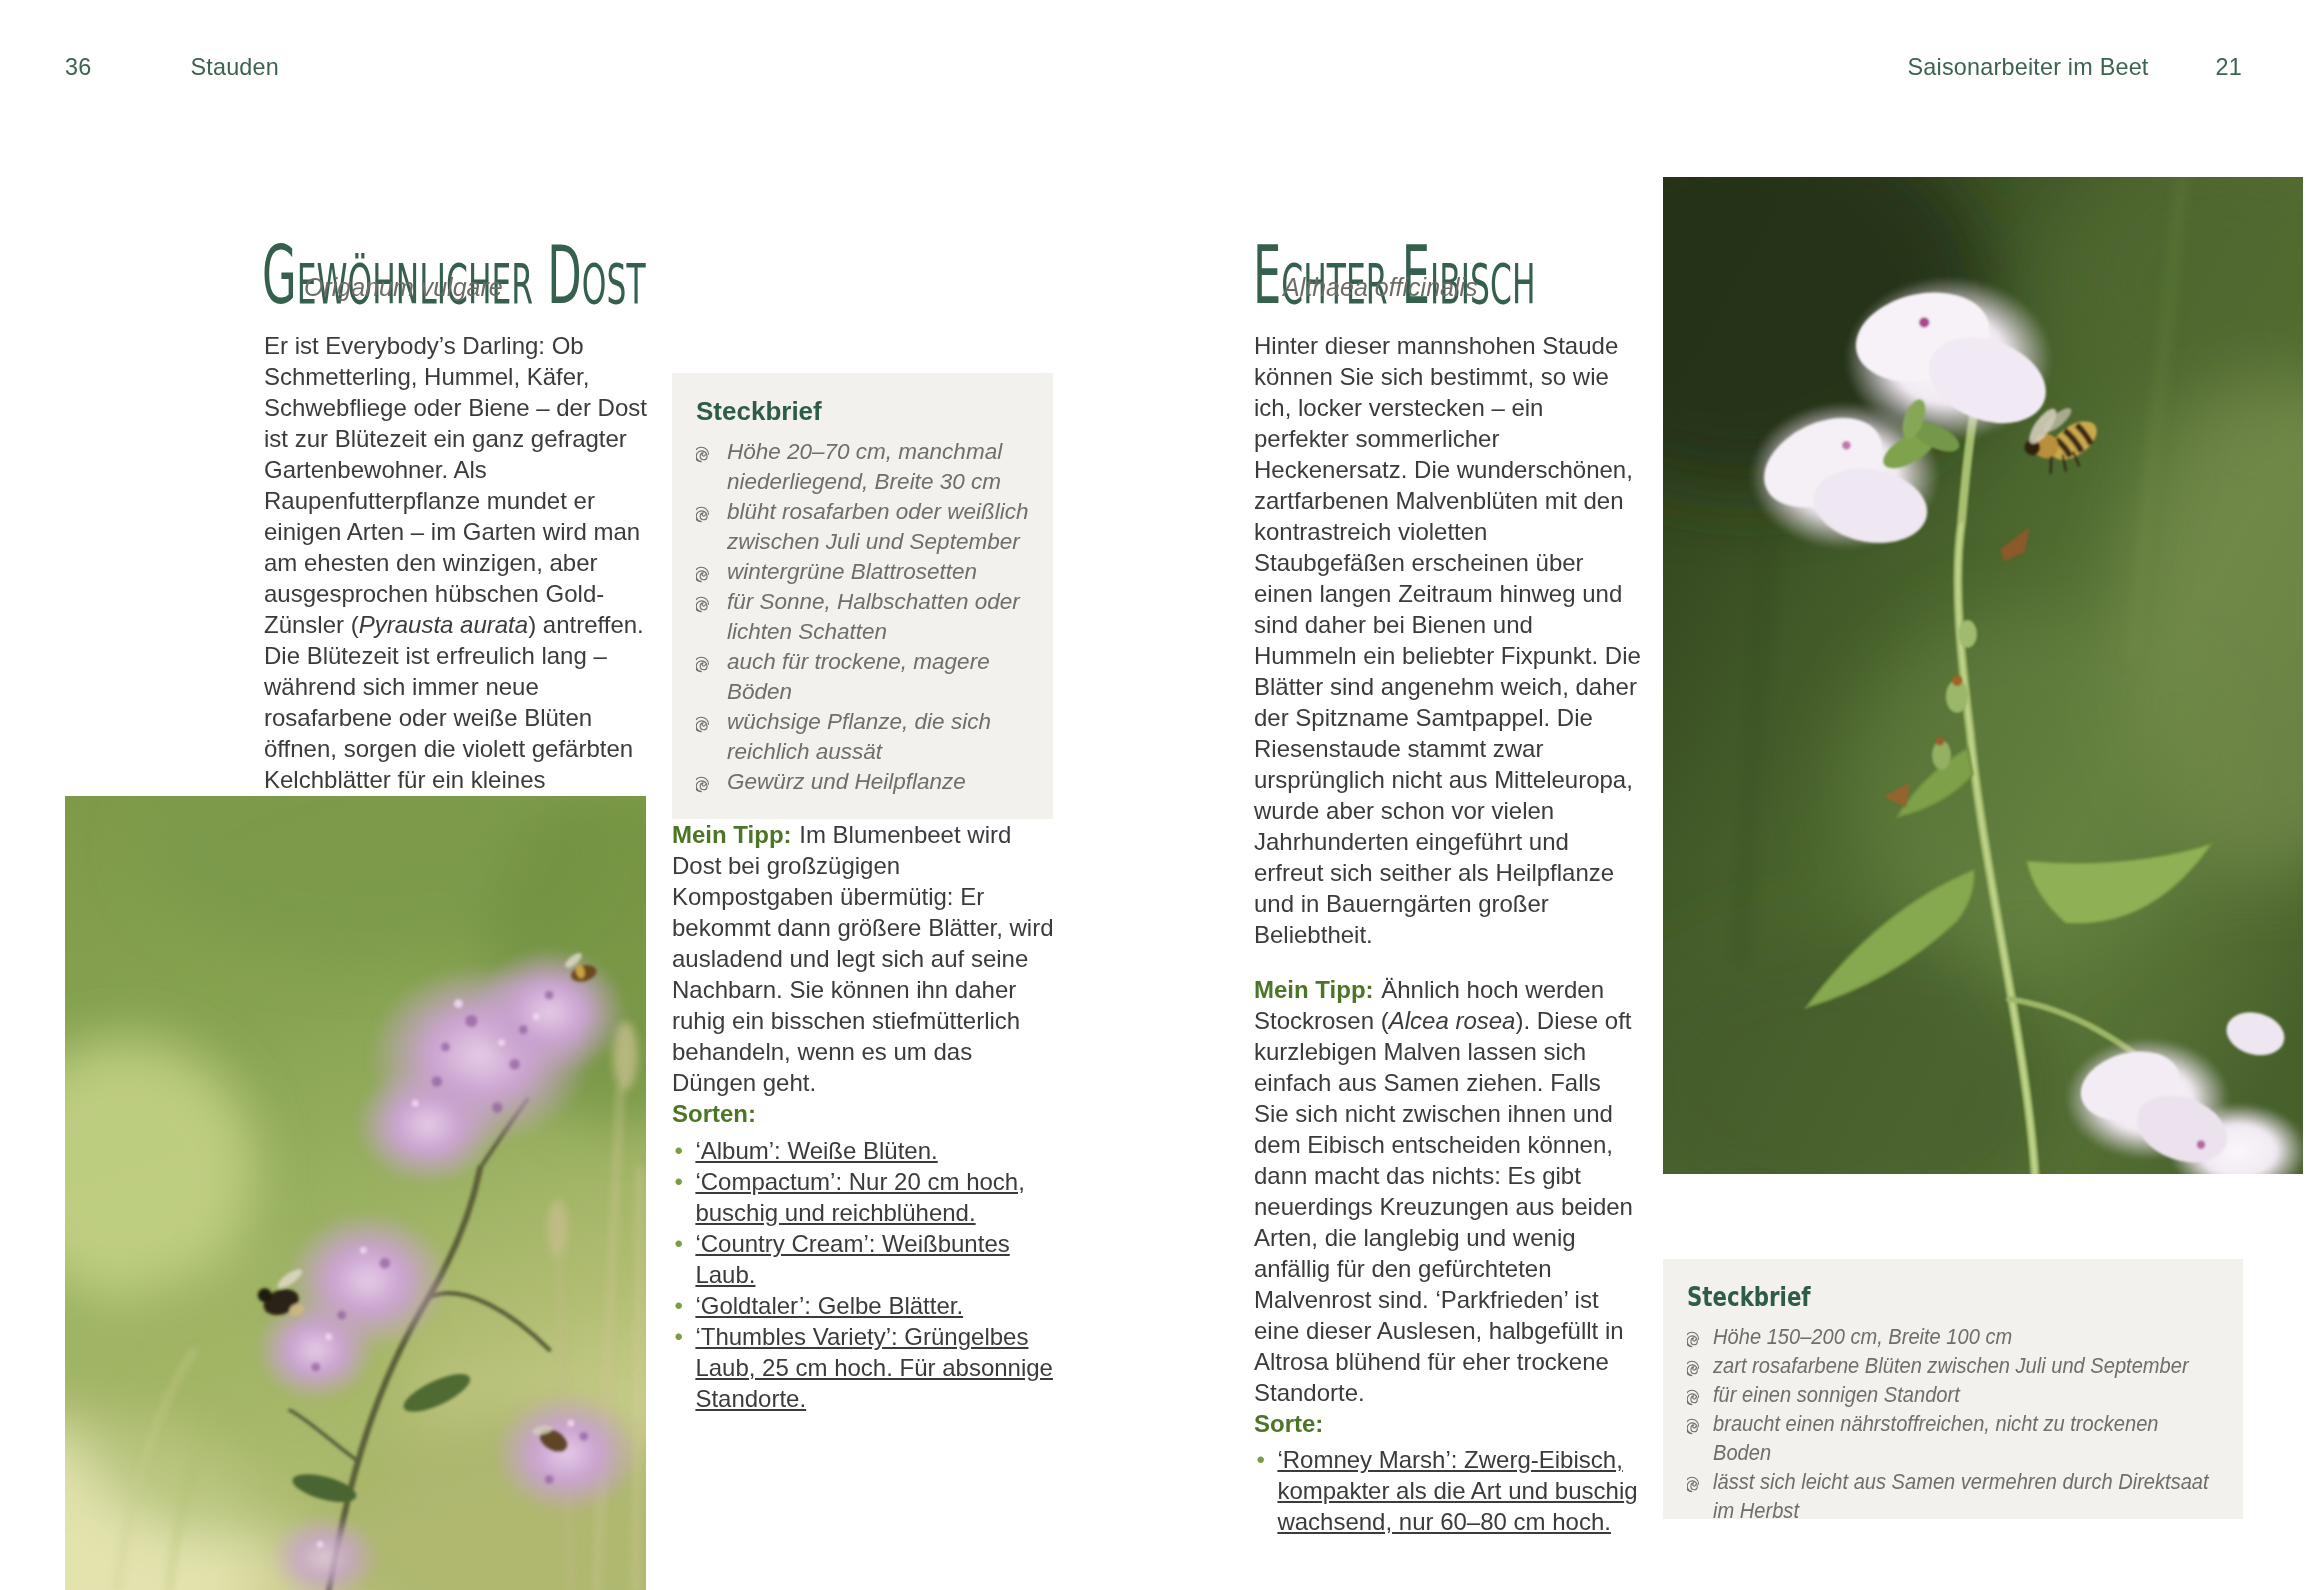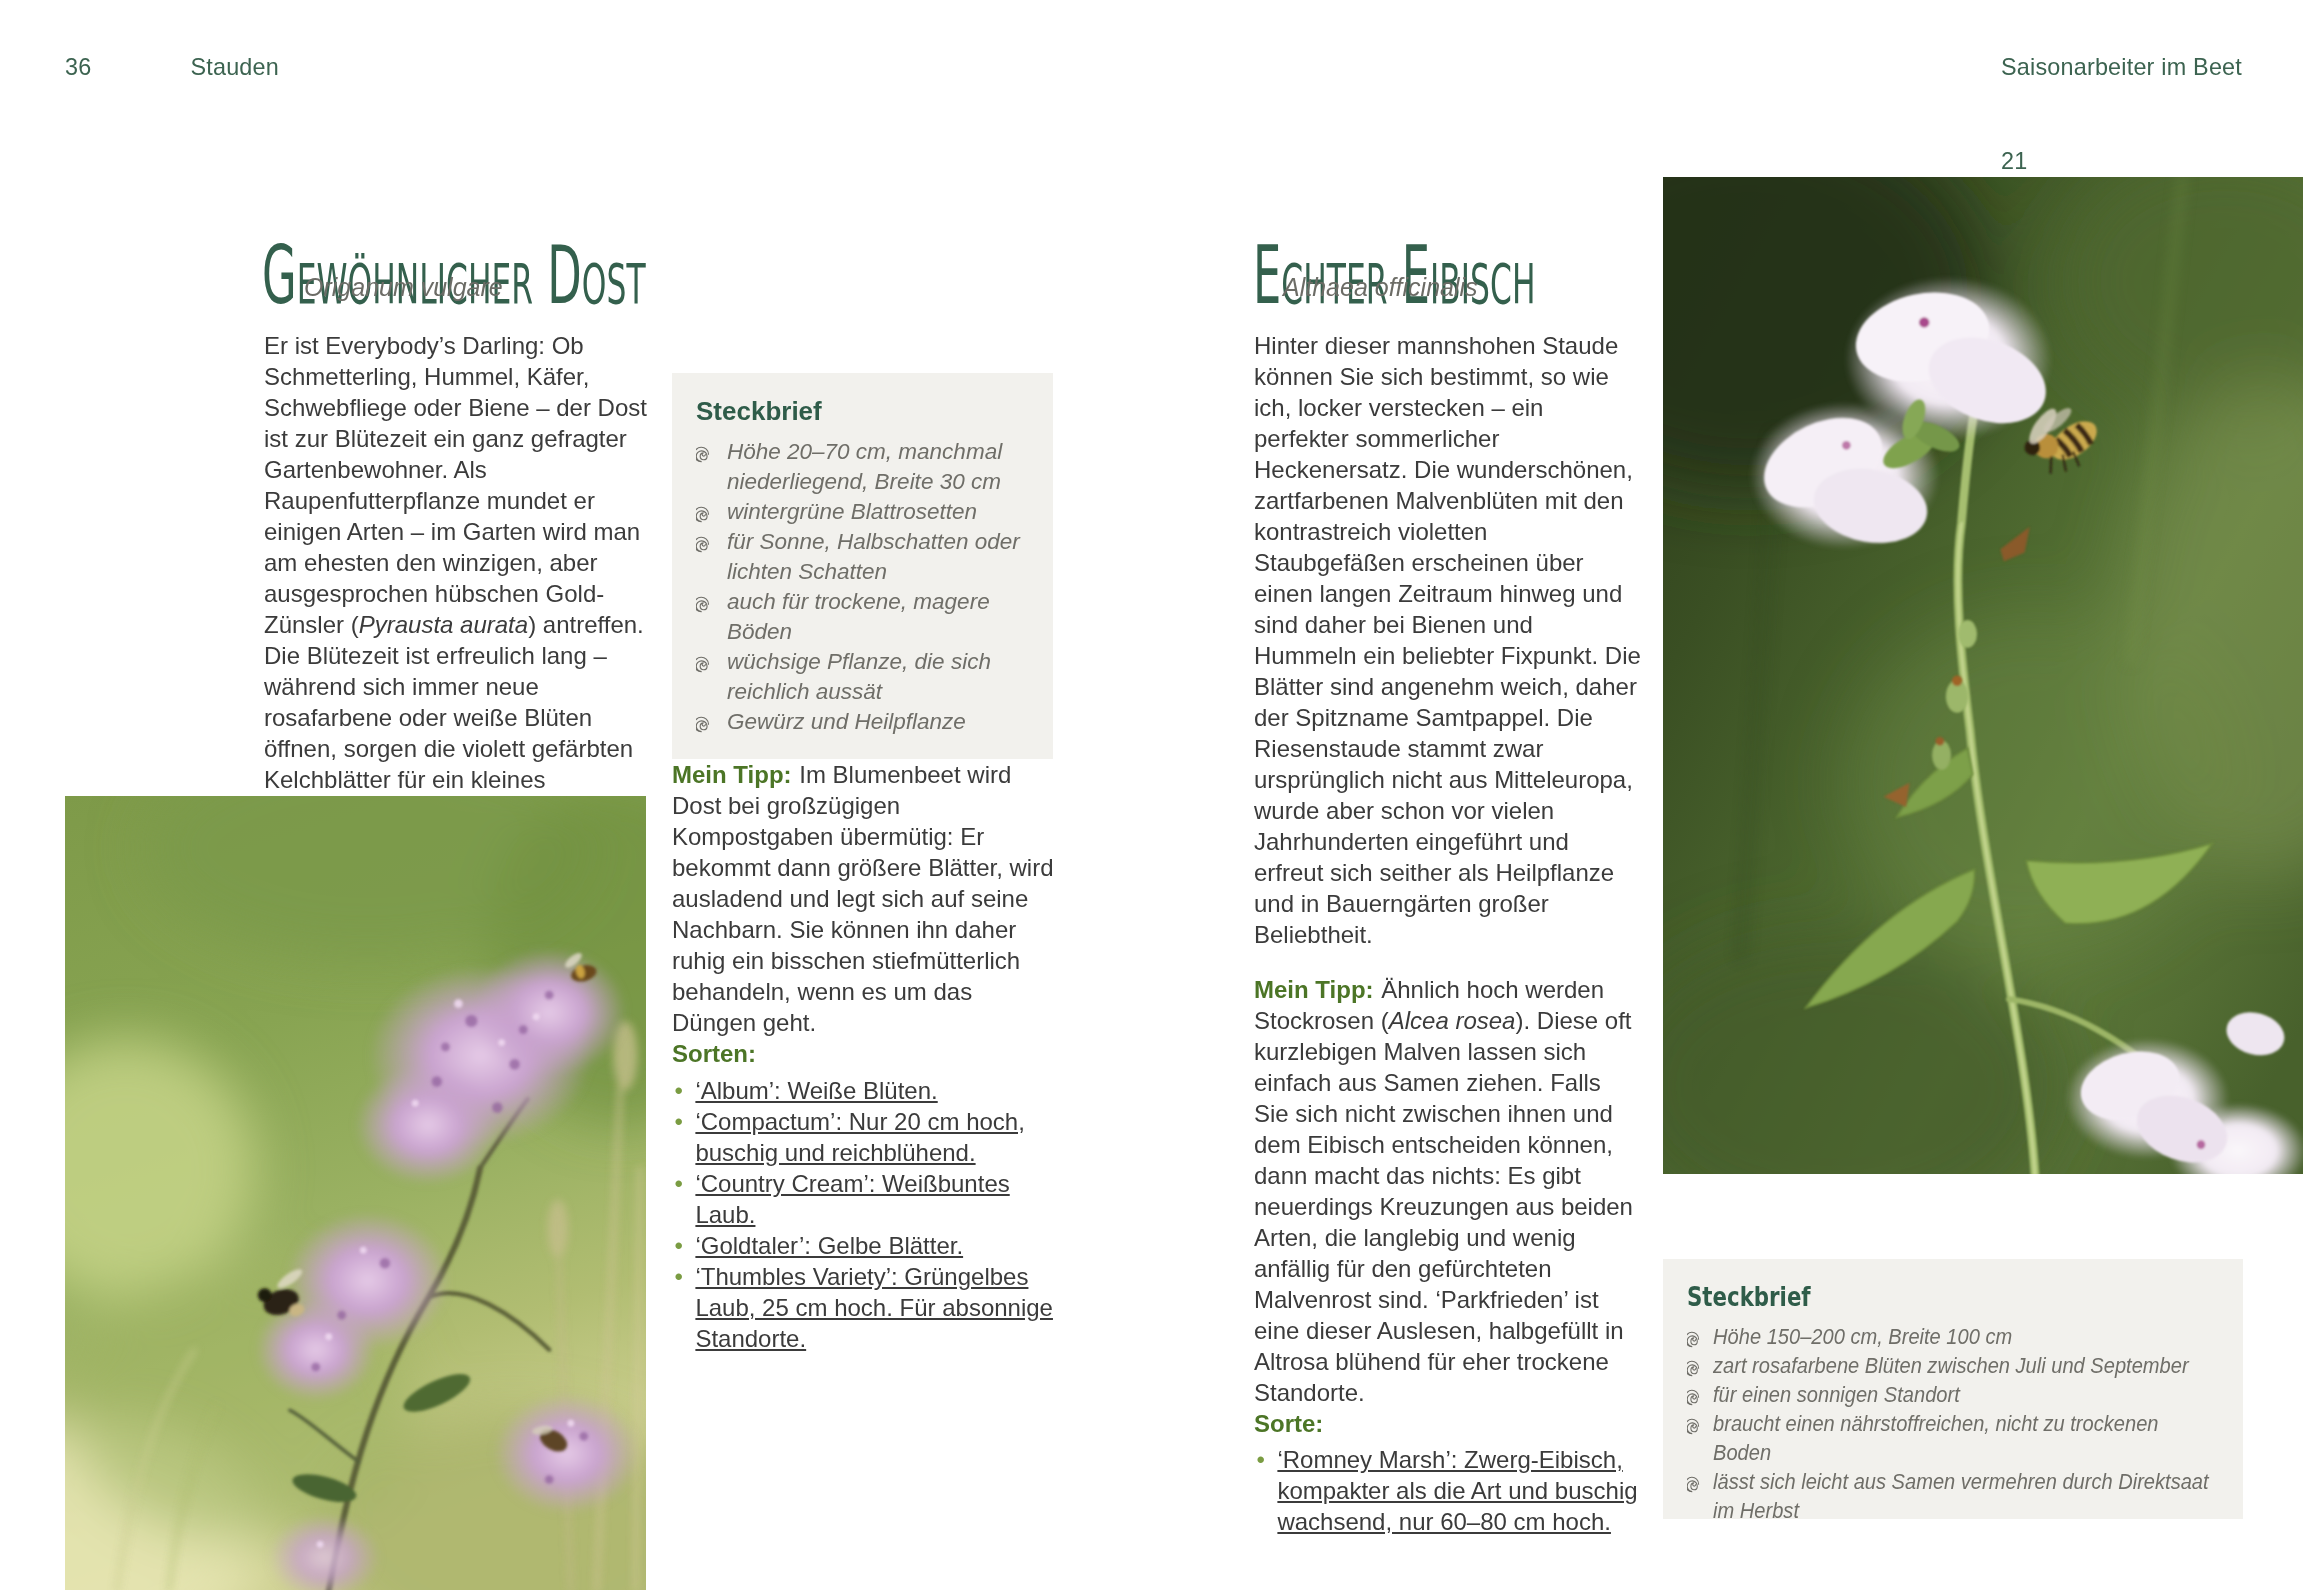--- a/index.html
+++ b/index.html
@@ -1,21 +1,21 @@
 <!DOCTYPE html>
 <html lang="de" style="font-size:14px"><head>
 <meta charset="utf-8">
 <style>
   html,body{margin:0;padding:0;background:#ffffff;}
   .spread{position:relative;width:2307px;height:1591px;background:#ffffff;overflow:hidden;
           font-family:"Liberation Sans",sans-serif;color:#3b3b3b;}
   
   .runhead{position:absolute;top:54px;font-size:23.4px;color:#3c6350;letter-spacing:0.2px;}
   .rh-left{left:65px;display:flex;gap:99px;}
-  .rh-right{right:65px;display:flex;gap:67px;flex-direction:column;}
+  .rh-right{right:65px;display:flex;gap:67px;}
   
   .title{position:absolute;font-family:"DejaVu Sans",sans-serif;font-variant:small-caps;
          font-size:80px;line-height:1;color:#34604d;transform:scaleX(.56);transform-origin:0 50%;
          white-space:nowrap;font-weight:400;}
   .subtitle{position:absolute;font-size:25px;font-style:italic;color:#6c6c66;}
   
   .col{position:absolute;font-size:24px;line-height:31px;text-align:left;hyphens:auto;}
   .col p{margin:0;}
   em{font-style:italic;}
   .tip{margin-top:35px;}
@@ -67,20 +67,28 @@
 
           <li>
             <span class="spiral">
               <svg viewBox="0 0 22 22">
                 <path d="M11.5 10.5 a2 2 0 1 1 -2.2 -2.1 a4.2 4.2 0 1 0 4.2 4.3 a6.6 6.6 0 1 0 -6.6 6.4 a8.8 8.8 0 1 1 8.4 -9" fill="none" stroke="#6f6e68" stroke-width="1.4" stroke-linecap="round"></path>
               </svg>
             </span>
             <span>Höhe 20–70 cm, manchmal niederliegend, Breite 30 cm</span>
           </li>
 
+          <li>
+            <span class="spiral">
+              <svg viewBox="0 0 22 22">
+                <path d="M11.5 10.5 a2 2 0 1 1 -2.2 -2.1 a4.2 4.2 0 1 0 4.2 4.3 a6.6 6.6 0 1 0 -6.6 6.4 a8.8 8.8 0 1 1 8.4 -9" fill="none" stroke="#6f6e68" stroke-width="1.4" stroke-linecap="round"></path>
+              </svg>
+            </span>
+            <span>blüht rosafarben oder weißlich zwischen Juli und September</span>
+          </li>
 
           <li>
             <span class="spiral">
               <svg viewBox="0 0 22 22">
                 <path d="M11.5 10.5 a2 2 0 1 1 -2.2 -2.1 a4.2 4.2 0 1 0 4.2 4.3 a6.6 6.6 0 1 0 -6.6 6.4 a8.8 8.8 0 1 1 8.4 -9" fill="none" stroke="#6f6e68" stroke-width="1.4" stroke-linecap="round"></path>
               </svg>
             </span>
             <span>wintergrüne Blattrosetten</span>
           </li>
 

